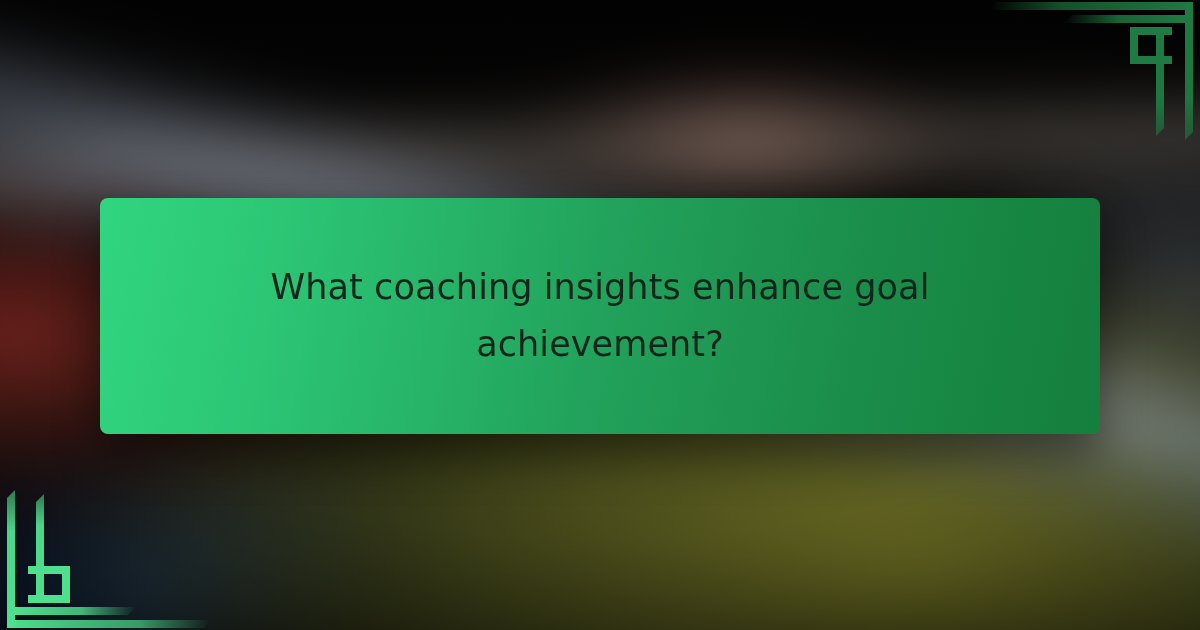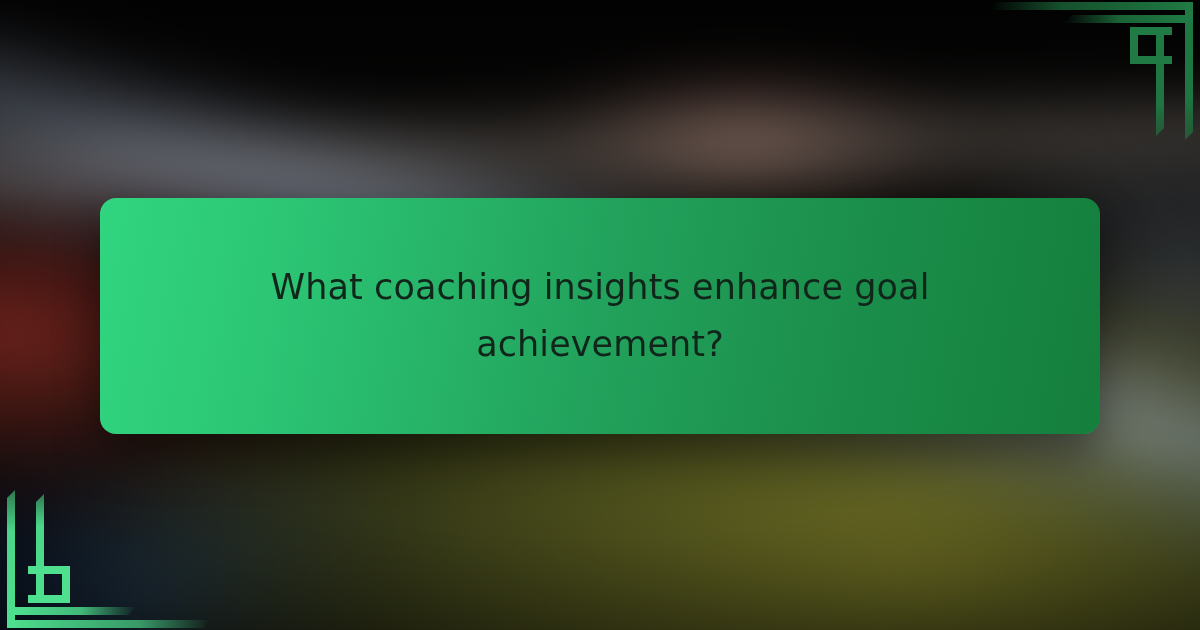--- a/index.html
+++ b/index.html
@@ -63,21 +63,21 @@
   .ornament-tr { top: 0; right: 0; width: 220px; height: 160px; }
   .ornament-bl { left: 0; bottom: 0; width: 220px; height: 160px; }
 
   
   .question-card {
     position: absolute;
     left: 100px;
     top: 198px;
     width: 1000px;
     height: 236px;
-    border-radius: 16px;
+    border-radius: 8px;
     background: linear-gradient(100deg, #31d57f 0%, #2cc675 18%, #22a25c 50%, #1b8e4b 74%, #157f3c 100%);
     box-shadow: 0 22px 46px rgba(0,0,0,0.48);
     display: flex;
     align-items: center;
     justify-content: center;
     box-sizing: border-box;
     padding: 0 84px;
   }
   .question-text {
     margin: 0;

